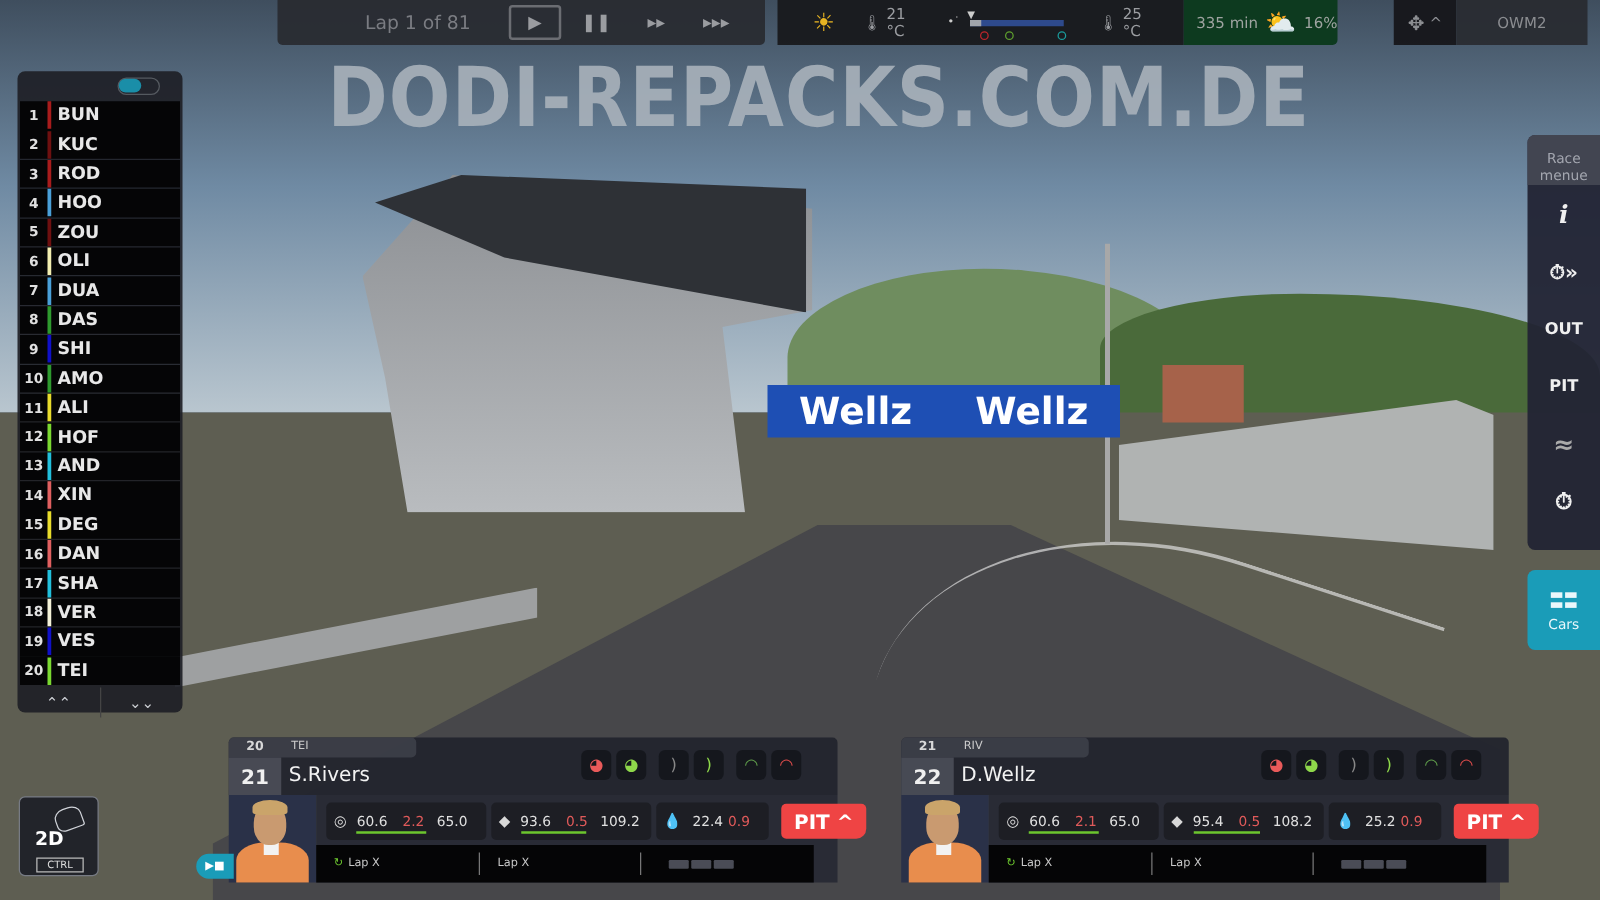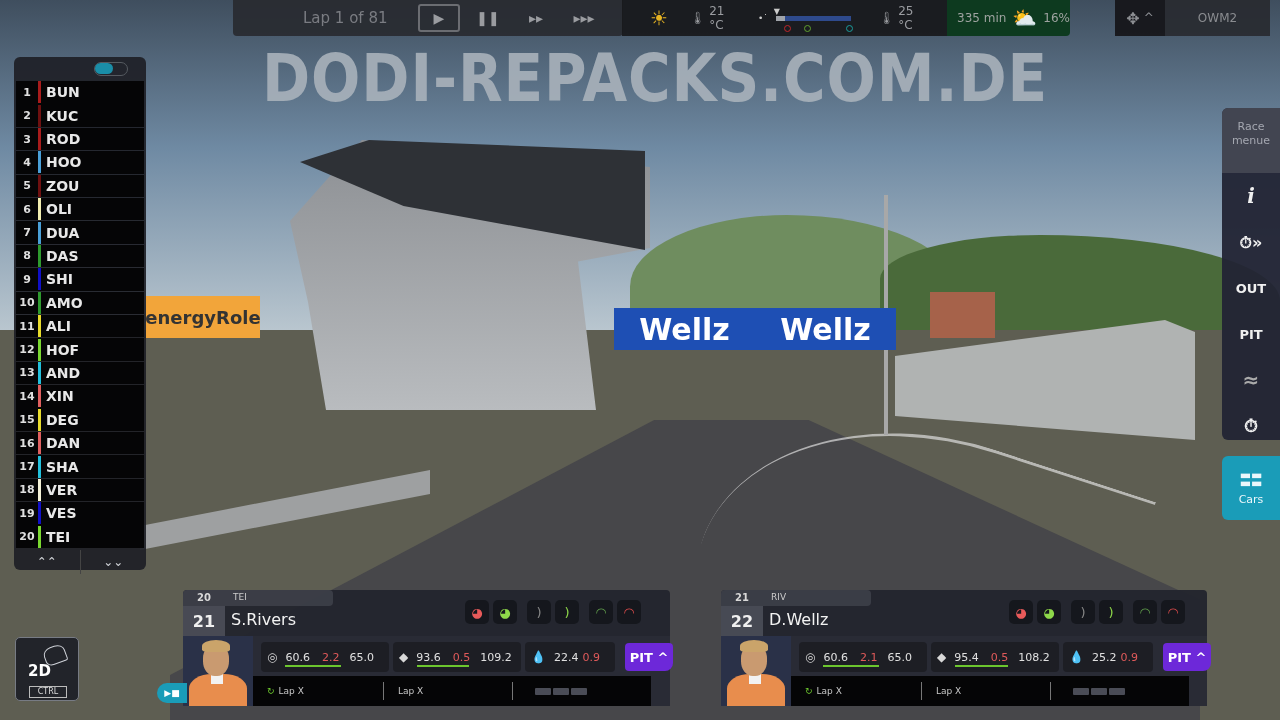--- a/index.html
+++ b/index.html
@@ -18,21 +18,21 @@
 .wellz-gantry{position:absolute;left:614px;top:308px;width:282px;height:42px;background:#1e4fb4;color:#fff;font-weight:bold;font-size:30px;display:flex;justify-content:space-around;align-items:center;font-family:"DejaVu Sans",sans-serif;}
 .energy{position:absolute;left:146px;top:296px;width:114px;height:42px;background:#f2a53a;color:#333;font-weight:bold;font-size:18px;display:flex;align-items:center;justify-content:center;}
 .pitbuilding{position:absolute;left:895px;top:320px;width:300px;height:120px;background:#b0b3b2;clip-path:polygon(0 30%,90% 0,100% 10%,100% 100%,0 80%);}
 .building{position:absolute;left:930px;top:292px;width:65px;height:46px;background:#a6624a;}
 .pole{position:absolute;left:884px;top:195px;width:4px;height:240px;background:#a8a8a8;}
 .wall{position:absolute;left:140px;top:470px;width:290px;height:80px;background:#9ea0a1;clip-path:polygon(0 70%,100% 0,100% 30%,0 100%);}
 .watermark{position:absolute;left:262px;top:40px;font-size:66px;font-weight:bold;color:#a9b2bb;letter-spacing:1px;font-family:"DejaVu Sans",sans-serif;opacity:.9;transform:scaleX(0.88);transform-origin:left;}
 
 
 .topbar{position:absolute;top:0;height:36px;background:rgba(40,42,48,.92);display:flex;align-items:center;color:#8d8f94;}
-#tb-playback{left:233px;width:390px;border-radius:0 0 4px 4px;padding-left:70px;gap:0;}
+#tb-playback{left:222px;width:390px;border-radius:0 0 4px 4px;padding-left:70px;gap:0;}
 .lap-text{font-size:15px;color:#7a7c82;width:115px;}
 .pb-btn{width:40px;height:28px;display:flex;align-items:center;justify-content:center;color:#9a9ca0;font-size:14px;margin-right:8px;}
 .pb-btn.play{border:2px solid #6b6d72;border-radius:3px;width:42px;}
 #tb-weather{left:622px;width:325px;background:rgba(24,25,28,.95);padding-left:28px;font-size:12px;}
 .weather-item{display:flex;align-items:center;gap:4px;margin-right:22px;color:#9b9da1;}
 .sun{color:#e8b422;font-size:20px;}
 .wetbar{position:relative;width:86px;height:5px;background:#2e4a8c;margin-right:28px;}
 .wetbar .fill{position:absolute;left:0;top:0;height:5px;background:#a0a4aa;width:12%;}
 .wetbar .marker{position:absolute;top:-9px;left:-2px;color:#ccc;font-size:8px;}
 .wetbar .dots{position:absolute;top:9px;left:0;width:100%;height:8px;}
@@ -50,21 +50,21 @@
 .st-row{height:22.5px;margin-bottom:0.9px;background:#050506;display:flex;align-items:center;margin-left:2px;margin-right:2px;}
 .st-pos{width:22px;text-align:center;font-size:11px;color:#e0e0e0;font-weight:bold;}
 .st-color{width:3px;height:22px;margin-right:5px;}
 .st-name{font-size:14px;color:#e8e8e8;font-weight:bold;}
 .st-foot{display:flex;height:24px;margin-top:2px;}
 .st-foot div{flex:1;display:flex;align-items:center;justify-content:center;color:#cfd2d6;font-size:12px;}
 .st-foot div:first-child{border-right:1px solid #444;}
 
 
 #right-menu{position:absolute;left:1222px;top:108px;width:58px;height:332px;background:rgba(34,36,52,.95);border-radius:6px 0 0 6px;}
-.rm-head{height:65px;background:rgba(70,72,84,.9);border-radius:6px 0 0 0;color:#a4a7b0;font-size:11px;text-align:center;padding-top:12px;line-height:14px;}
+.rm-head{height:40px;background:rgba(70,72,84,.9);border-radius:6px 0 0 0;color:#a4a7b0;font-size:11px;text-align:center;padding-top:12px;line-height:14px;}
 .rm-item{height:46px;display:flex;align-items:center;justify-content:center;color:#f0f0f0;font-weight:bold;font-size:13px;}
 #rm-cars{position:absolute;left:1222px;top:456px;width:58px;height:64px;background:#1a9cb8;border-radius:6px 0 0 6px;color:#eaf7fb;font-size:11px;display:flex;flex-direction:column;align-items:center;justify-content:center;gap:6px;}
 
 
 .car-panel{position:absolute;top:590px;height:116px;}
 .cp-head{position:absolute;left:0;top:0;height:46px;background:rgba(34,36,46,.96);border-radius:4px 4px 0 0;}
 .cp-prev{position:absolute;left:0;top:0;height:16px;width:150px;background:rgba(60,62,72,.95);border-radius:4px 4px 4px 0;font-size:10px;color:#d8d8d8;font-weight:bold;}
 .cp-prev .pn{position:absolute;left:14px;top:2px;}
 .cp-prev .pc{position:absolute;left:50px;top:2px;font-weight:normal;color:#ccc;font-size:9px;}
 .cp-pos{position:absolute;left:0;top:16px;width:42px;height:30px;background:rgba(74,76,86,.95);color:#f0f0f0;font-weight:bold;font-size:16px;display:flex;align-items:center;justify-content:center;}
@@ -77,21 +77,21 @@
 .cp-avatar .face{position:absolute;left:20px;top:8px;width:26px;height:32px;background:#c99a70;border-radius:45%;}
 .cp-avatar .hair{position:absolute;left:19px;top:4px;width:28px;height:12px;background:#caa46a;border-radius:50% 50% 20% 20%;}
 .cp-avatar .suit{position:absolute;left:6px;top:38px;width:58px;height:36px;background:#e88d4d;border-radius:40% 40% 0 0;}
 .cp-avatar .collar{position:absolute;left:28px;top:38px;width:12px;height:10px;background:#f2f2f2;}
 .stats{position:absolute;top:6px;display:flex;gap:4px;}
 .stat{height:30px;background:rgba(28,30,36,.95);border-radius:4px;display:flex;align-items:center;font-size:11px;color:#e0e0e0;padding:0 6px;position:relative;}
 .stat .ico{margin-right:8px;color:#d8d8d8;font-size:12px;}
 .stat .v1{margin-right:12px;}
 .stat .d{color:#e05a5a;margin-right:10px;}
 .stat .bar{position:absolute;height:2px;background:#6cc62e;bottom:5px;}
-.pit-btn{height:28px;width:48px;background:#6d28d9;border-radius:4px 4px 8px 4px;color:#fff;font-weight:bold;font-size:13px;display:flex;align-items:center;justify-content:center;margin-left:6px;margin-top:1px;}
+.pit-btn{height:28px;width:68px;background:#ef4444;border-radius:4px 4px 8px 4px;color:#fff;font-weight:bold;font-size:16px;display:flex;align-items:center;justify-content:center;margin-left:6px;margin-top:1px;}
 .laps{position:absolute;top:40px;height:30px;background:#050506;display:flex;align-items:center;font-size:9px;color:#c8c8c8;}
 .laps .seg{display:flex;align-items:center;gap:4px;padding-left:14px;}
 .laps .sep{width:1px;height:18px;background:#777;}
 .laps .blocks{display:flex;gap:2px;padding-left:22px;}
 .laps .blocks span{width:16px;height:7px;background:#4a4c56;border-radius:1px;}
 .cam-btn{position:absolute;left:157px;top:683px;width:30px;height:20px;background:#1a9cb8;border-radius:10px 0 0 10px;display:flex;align-items:center;justify-content:center;color:#fff;font-size:9px;}
 
 
 #btn-2d{position:absolute;left:15px;top:637px;width:64px;height:64px;background:rgba(28,30,38,.9);border:1.5px solid #777b84;border-radius:5px;color:#fff;}
 #btn-2d .lbl{position:absolute;left:12px;top:24px;font-weight:bold;font-size:15px;}
@@ -107,21 +107,20 @@
   <div class="hills"></div>
   <div class="ground"></div>
   <div class="track"></div>
   <div class="track-line"></div>
   <div class="grandstand"></div>
   <div class="roof"></div>
   <div class="pitbuilding"></div>
   <div class="building"></div>
   <div class="pole"></div>
   <div class="wall"></div>
-  <div class="energy">energyRole</div>
   <div class="wellz-gantry">
     <span>Wellz</span>
     <span>Wellz</span>
   </div>
   <div class="watermark">DODI-REPACKS.COM.DE</div>
 </div>
 
 <div class="topbar" id="tb-playback">
   <span class="lap-text">Lap 1 of 81</span>
   <div class="pb-btn play">

